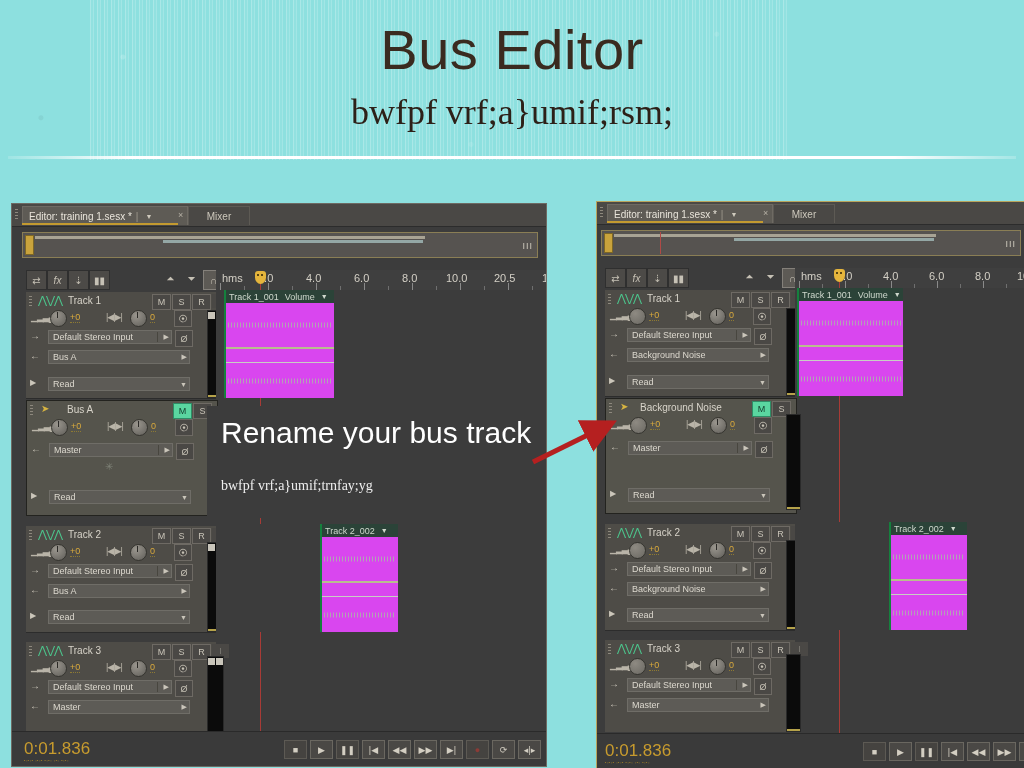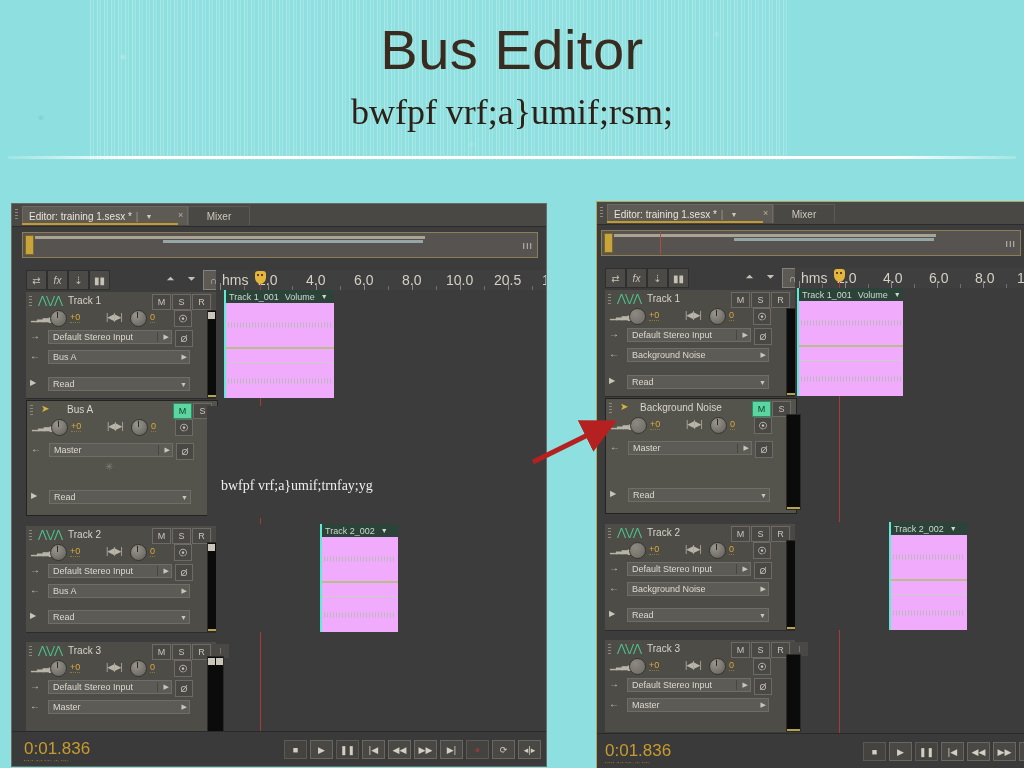--- a/index.html
+++ b/index.html
@@ -70,21 +70,21 @@
   .navbar .playhead{position:absolute;top:1px;bottom:1px;width:1px;background:#b04a46;}
 
   
   .toolbar{position:absolute;height:20px;}
   .tbtn{position:absolute;width:19px;height:18px;background:#4c4a47;border:1px solid #2f2f2f;
     display:flex;align-items:center;justify-content:center;font-size:10px;color:#c6c1b5;}
   .tbtn.sel{background:#5d5a55;border-color:#84807a;}
 
   
   .ruler{position:absolute;height:20px;background:#3f3f3f;border-bottom:1px solid #2a2a2a;overflow:hidden;}
-  .ruler .lab{position:absolute;top:2px;font-size:14px;color:#d4d0c6;}
+  .ruler .lab{position:absolute;top:2px;font-size:11px;color:#d4d0c6;}
   .ruler .tick{position:absolute;bottom:0;width:1px;background:#8a8a8a;}
   .ruler .tick.major{height:7px;}
   .ruler .tick.minor{height:4px;background:#6f6f6f;}
   .playcursor{position:absolute;width:1px;background:#a83b36;}
   .playmarker{position:absolute;width:11px;height:13px;background:#e5b53c;
     border-radius:3px 3px 50% 50%;}
   .playmarker:after{content:"";position:absolute;left:2px;top:3px;width:2px;height:2px;
     background:#5a4512;box-shadow:4px 0 0 #5a4512;}
 
   
@@ -112,21 +112,21 @@
   .sel-field .div{position:absolute;right:13px;top:1px;bottom:1px;width:1px;background:#48463f;}
   .rowico{position:absolute;font-size:10px;color:#cbc6ba;}
   .circbtn{position:absolute;width:16px;height:15px;background:#4a4845;border:1px solid #6e6a64;
     display:flex;align-items:center;justify-content:center;font-size:9px;color:#c6c1b5;}
   .meter{position:absolute;background:#0b0b0b;border:1px solid #2a2a2a;}
   .meter .capline{position:absolute;left:0;right:0;bottom:0;height:2px;background:#b5a24a;}
   .meter .seg{position:absolute;top:1px;width:45%;background:#c9c5ba;height:7px;}
 
   
   .tlarea{position:absolute;background:#3c3c3c;overflow:hidden;}
-  .clip{position:absolute;background:#f0abfc;border-left:2px solid #5eead4;overflow:hidden;text-align:right;}
+  .clip{position:absolute;background:#d946ef;border-left:2px solid #15803d;overflow:hidden;text-align:right;}
   .cliphdr{position:absolute;left:0;right:0;top:0;height:13px;background:#2b4338;
     font-size:9px;color:#cfd8cd;display:flex;align-items:center;padding-left:3px;}
   .cliphdr .cv{margin-left:6px;}
   .cliphdr .cc{margin-left:6px;font-size:7px;}
   .chan{position:absolute;left:0;right:0;}
   .chan .wv{position:absolute;left:2px;right:2px;top:50%;height:5px;transform:translateY(-50%);
     background:repeating-linear-gradient(90deg,#a7bfa3 0 1px,transparent 1px 3px);opacity:.75;}
   .chandiv{position:absolute;left:0;right:0;height:1px;background:#c8cfc3;}
   .autoline{position:absolute;left:0;right:0;height:2px;background:#b9bd8e;}
 
@@ -656,20 +656,21 @@
       <div class="trbtn plain" style="left:318px;top:8px;">❚❚</div>
       <div class="trbtn" style="left:344px;top:8px;">|◀</div>
       <div class="trbtn" style="left:370px;top:8px;">◀◀</div>
       <div class="trbtn" style="left:396px;top:8px;">▶▶</div>
       <div class="trbtn" style="left:422px;top:8px;">▶|</div>
     </div>
   </div>
 </div>
 
 <div id="callout">
+  <div id="callout-text">Rename your bus track</div>
   <div id="callout-sub">bwfpf vrf;a}umif;trnfay;yg</div>
 </div>
 
 <svg id="arrow" viewBox="0 0 110 70">
   <defs>
     <marker id="ah" markerWidth="7" markerHeight="7" refX="5" refY="3.5" orient="auto">
       <polygon points="0 0, 7 3.5, 0 7" fill="#b52020"></polygon>
     </marker>
   </defs>
   <line x1="13" y1="52" x2="88" y2="15" stroke="#b52020" stroke-width="5" marker-end="url(#ah)"></line>

